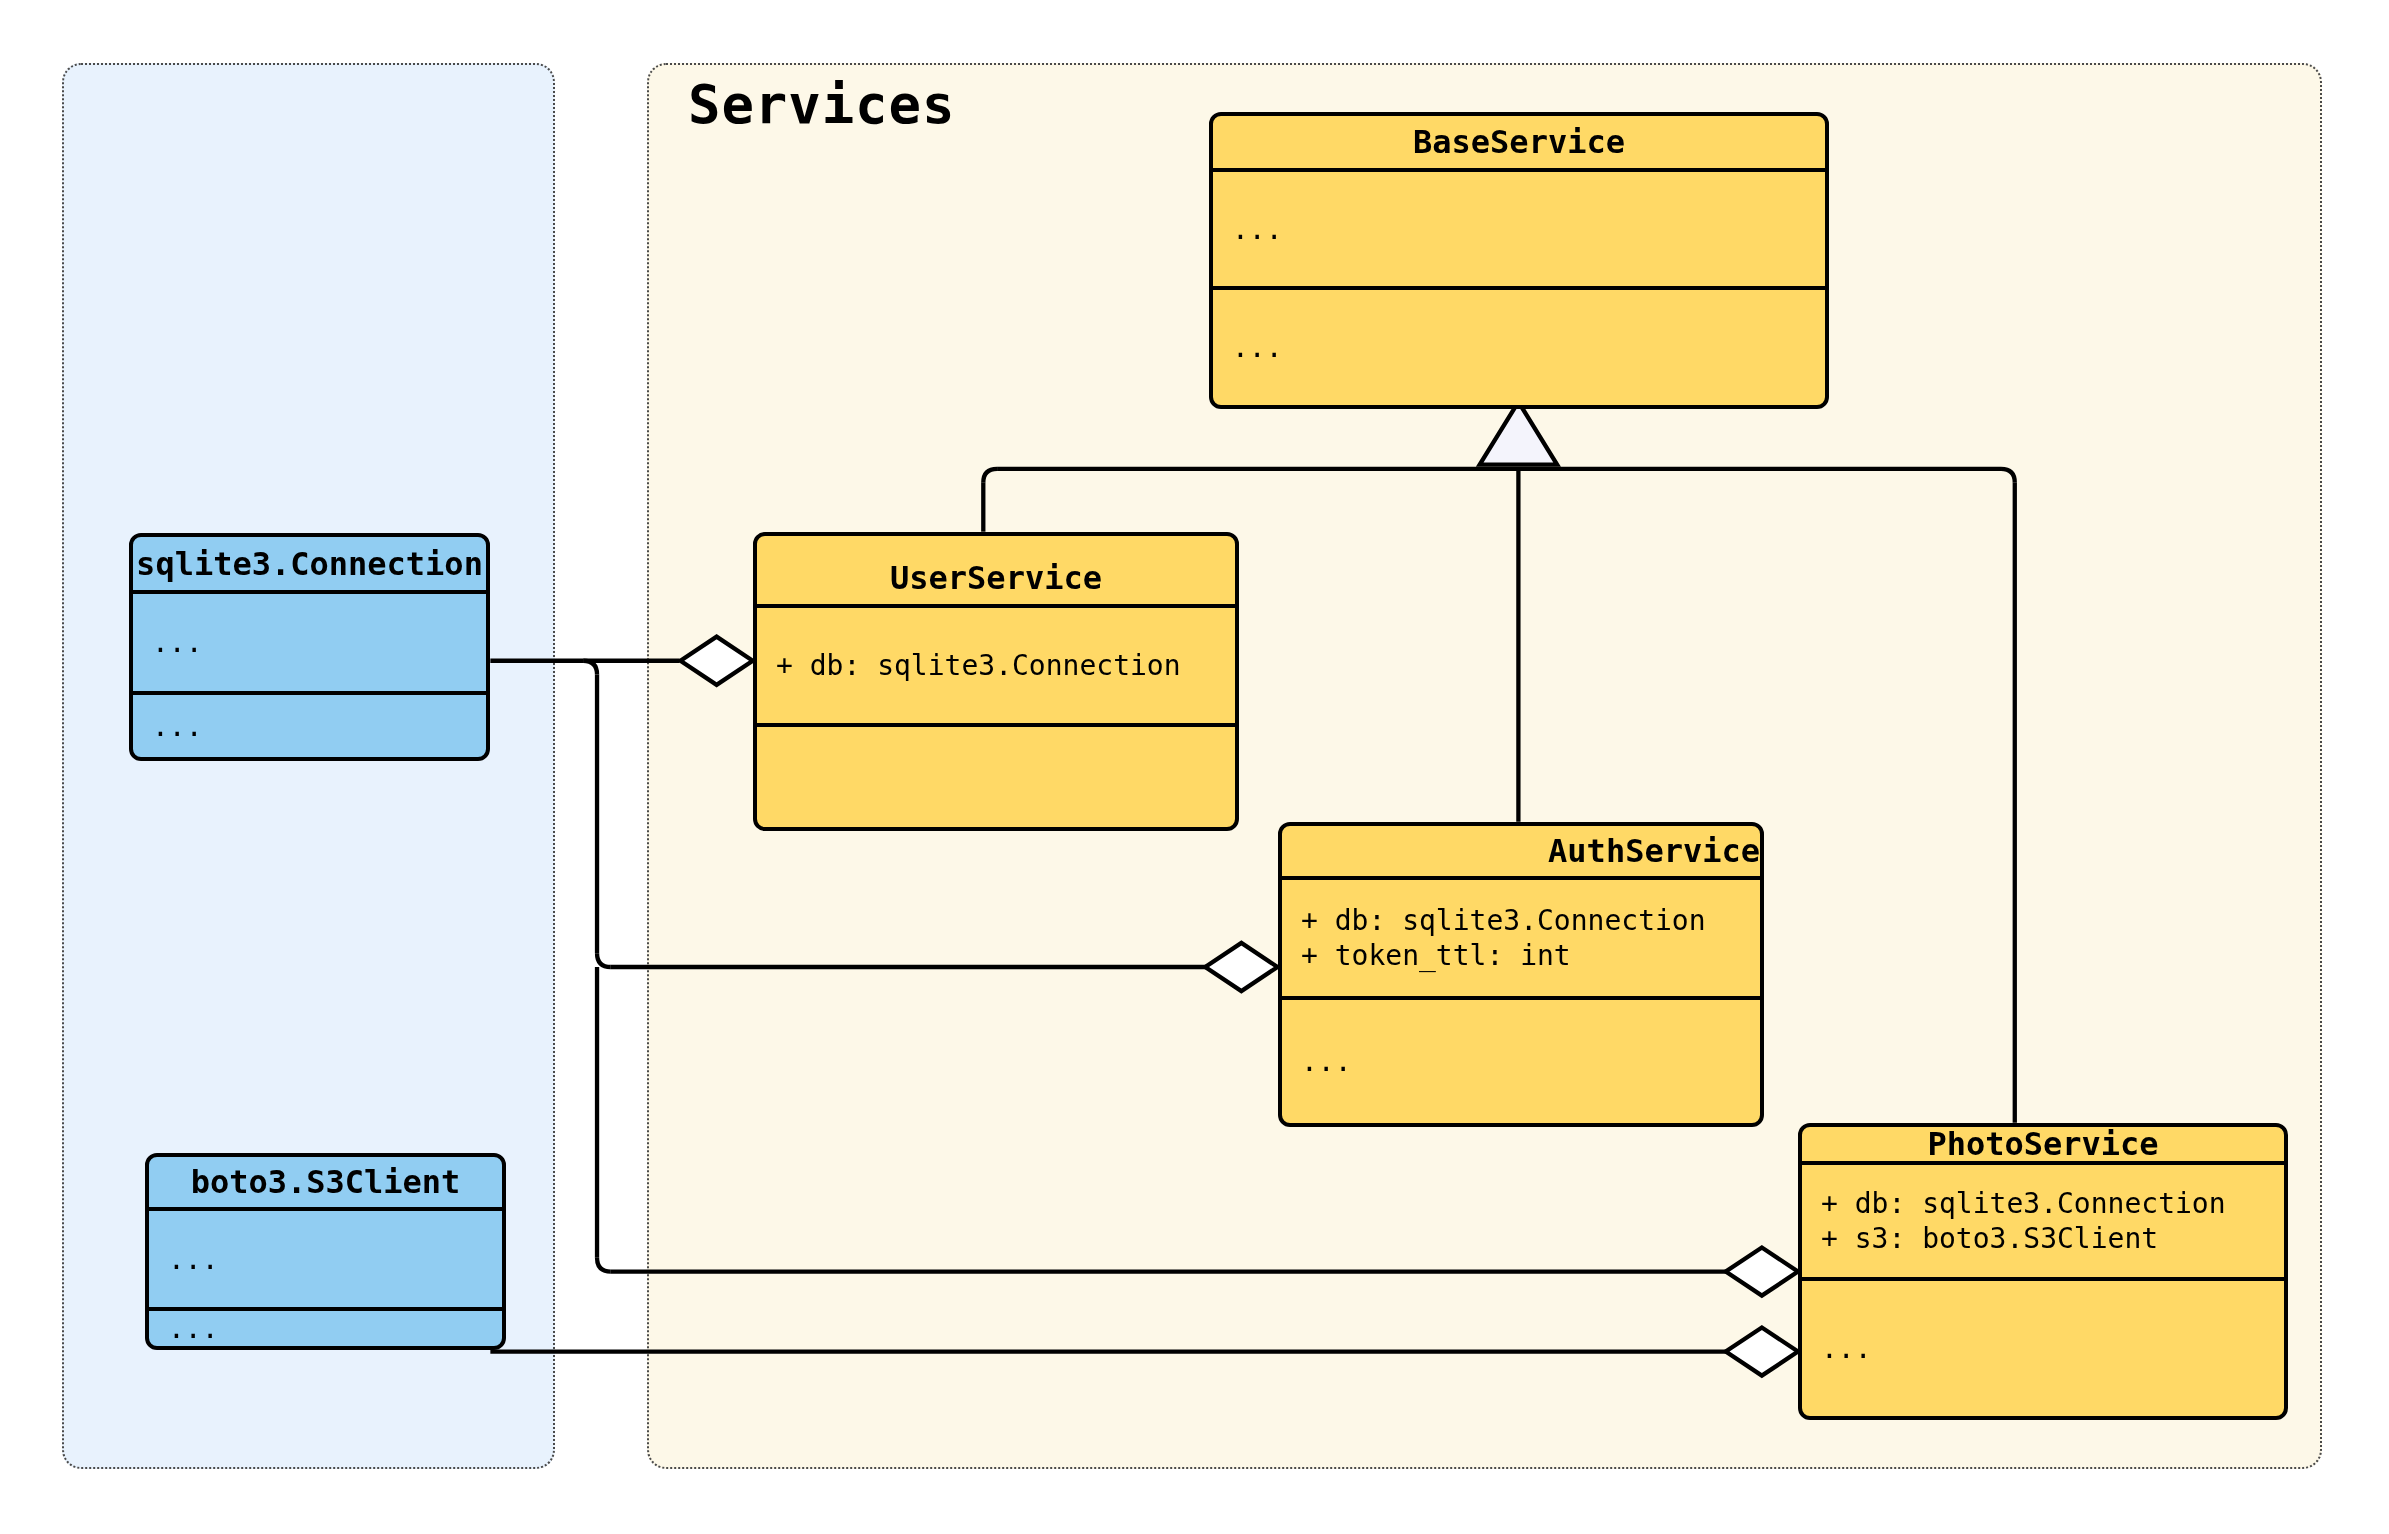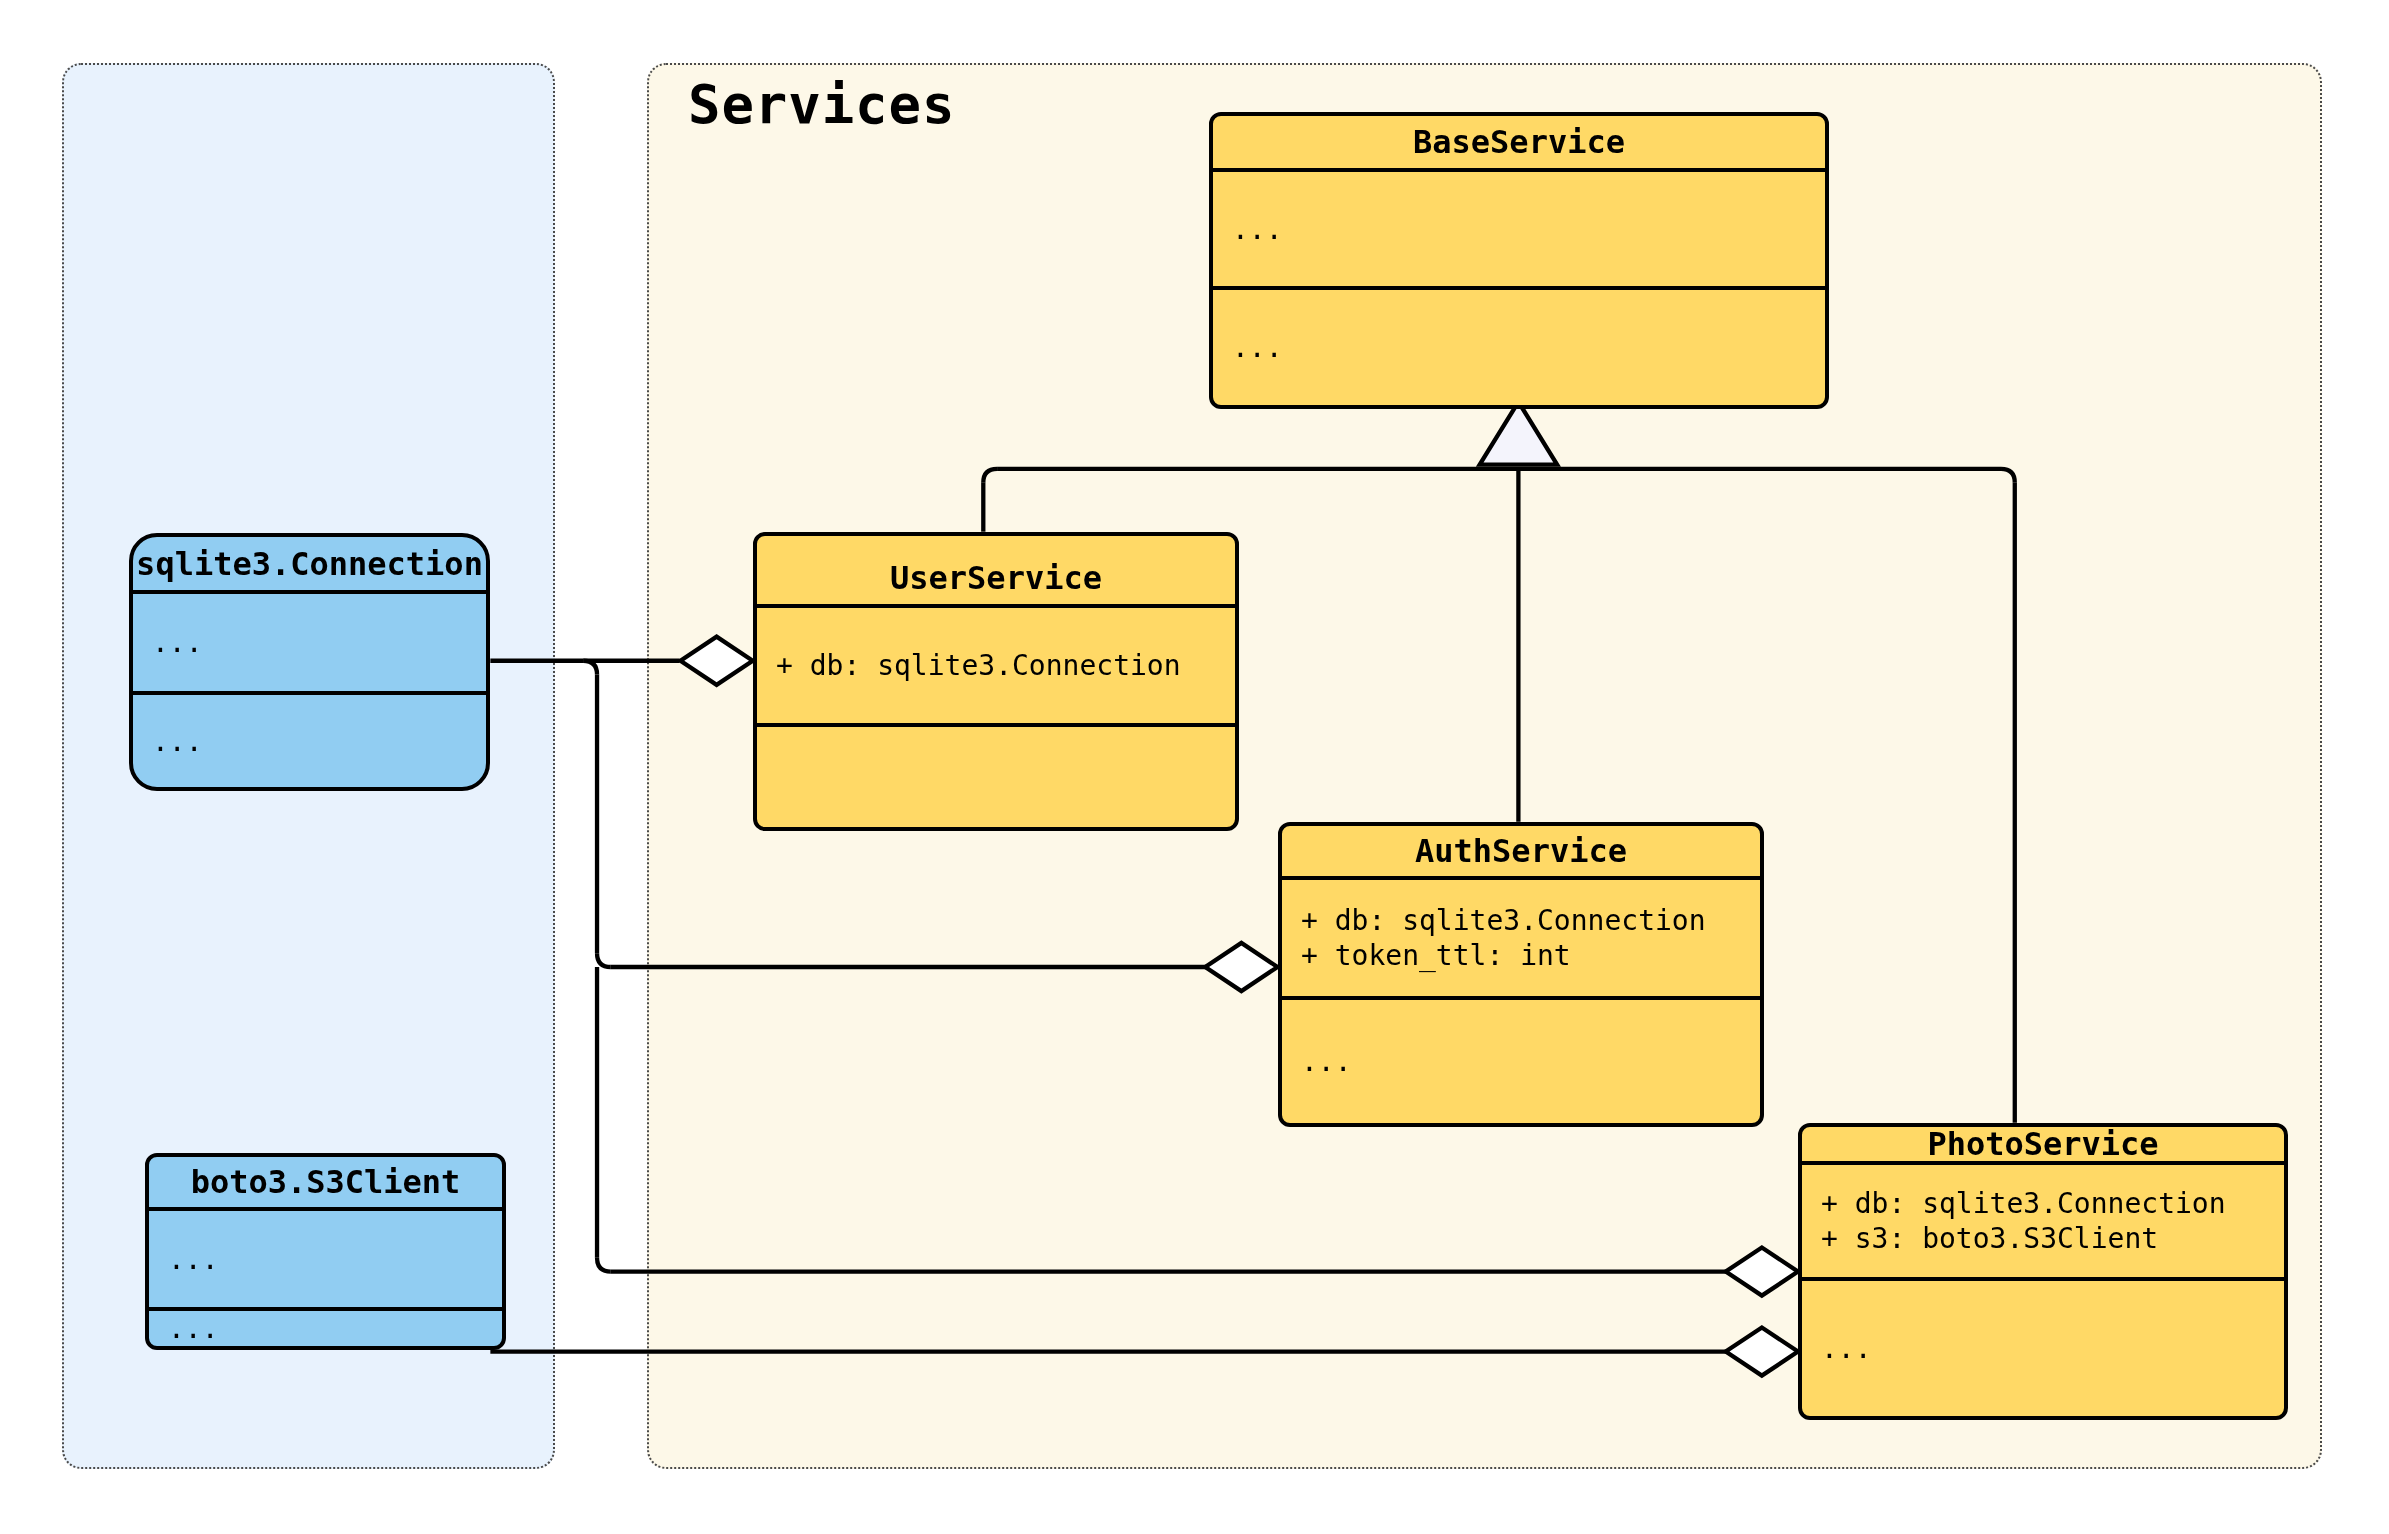--- a/index.html
+++ b/index.html
@@ -122,21 +122,21 @@
     </g>
 
     <polygon points="1765,467 1720,540 1810,540" fill="#f4f4fc" stroke="#000000" stroke-width="5" stroke-linejoin="miter"></polygon>
 
     <polygon points="875,768 833,740 791,768 833,796" fill="#ffffff" stroke="#000000" stroke-width="5"></polygon>
     <polygon points="1485,1124 1443,1096 1401,1124 1443,1152" fill="#ffffff" stroke="#000000" stroke-width="5"></polygon>
     <polygon points="2090,1478 2048,1450 2006,1478 2048,1506" fill="#ffffff" stroke="#000000" stroke-width="5"></polygon>
     <polygon points="2090,1571 2048,1543 2006,1571 2048,1599" fill="#ffffff" stroke="#000000" stroke-width="5"></polygon>
   </svg>
 
-  <div class="uml blue" style="left:129px; top:533px; width:361px; height:258px;border-radius:28px;">
+  <div class="uml blue" style="left:129px; top:533px; width:361px; height:228px;">
     <div class="row name-row" style="height:53px;">
       <span class="name-txt">sqlite3.Connection</span>
     </div>
     <div class="row body-row" style="height:101px;">
       <span class="body-txt">...</span>
     </div>
     <div class="row body-row" style="flex:1;">
       <span class="body-txt">...</span>
     </div>
   </div>
@@ -171,21 +171,21 @@
     </div>
     <div class="row body-row" style="height:119px;">
       <span class="body-txt">+ db: sqlite3.Connection</span>
     </div>
     <div class="row body-row" style="flex:1;">
       <span class="body-txt"></span>
     </div>
   </div>
 
   <div class="uml yellow" style="left:1278px; top:822px; width:486px; height:305px;">
-    <div class="row name-row" style="height:50px;">
+    <div class="row name-row" style="height:50px;justify-content:flex-end;">
       <span class="name-txt">AuthService</span>
     </div>
     <div class="row body-row" style="height:120px;">
       <span class="body-txt">+ db: sqlite3.Connection
 + token_ttl: int</span>
     </div>
     <div class="row body-row" style="flex:1;">
       <span class="body-txt">...</span>
     </div>
   </div>

